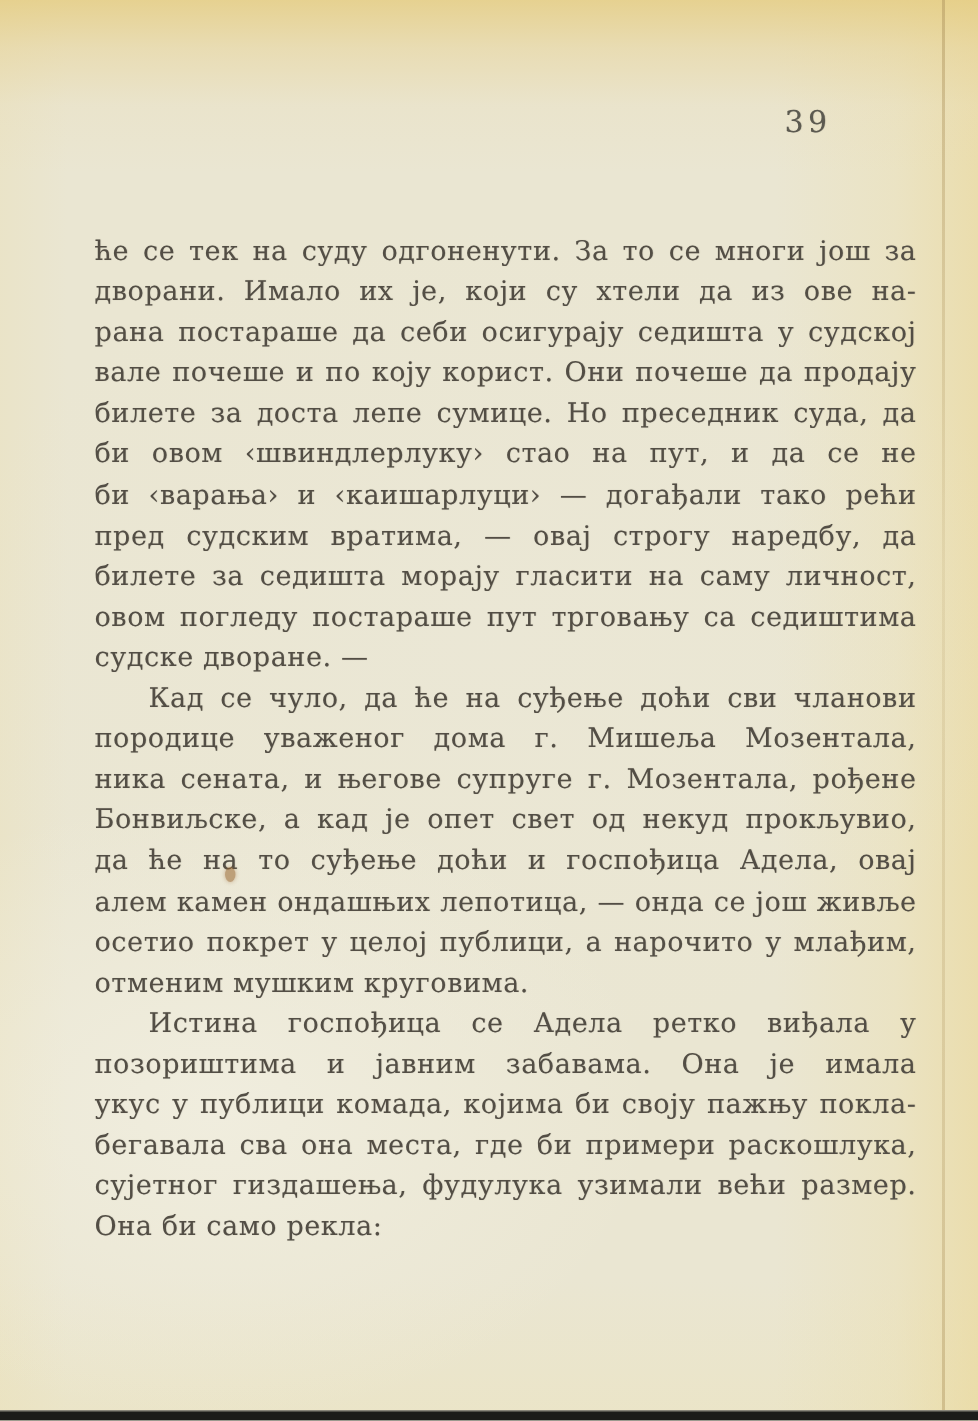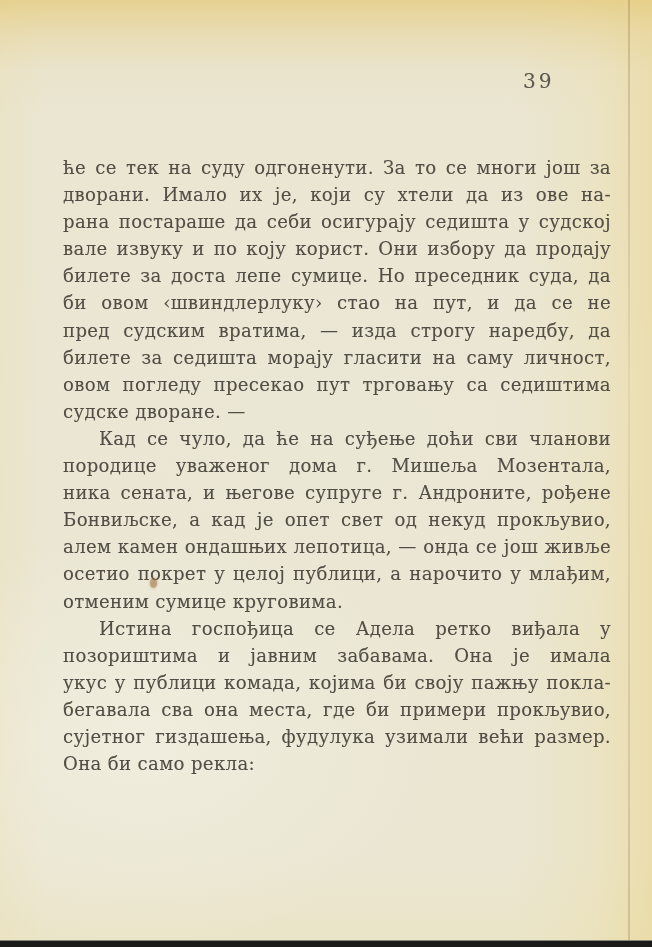--- a/index.html
+++ b/index.html
@@ -89,38 +89,40 @@
 <body>
 
 <div class="page">
 
   <div class="page-number">39</div>
 
   <div class="text-block">
     <div class="line">ће се тек на суду одгоненути. За то се многи још за</div>
     <div class="line">дворани. Имало их је, који су хтели да из ове на-</div>
     <div class="line">рана постараше да себи осигурају седишта у судској</div>
-    <div class="line">вале извуку и по коју корист. Они избору да продају</div>
+    <div class="line">вале почеше и по коју корист. Они почеше да продају</div>
     <div class="line">билете за доста лепе сумице. Но преседник суда, да</div>
     <div class="line">би овом ‹швиндлерлуку› стао на пут, и да се не</div>
-    <div class="line">пред судским вратима, — изда строгу наредбу, да</div>
+    <div class="line">би ‹варања› и ‹каишарлуци› — догађали тако рећи</div>
+    <div class="line">пред судским вратима, — овај строгу наредбу, да</div>
     <div class="line">билете за седишта морају гласити на саму личност,</div>
-    <div class="line">овом погледу пресекао пут трговању са седиштима</div>
+    <div class="line">овом погледу постараше пут трговању са седиштима</div>
     <div class="line par-end">судске дворане. —</div>
     <div class="line indent">Кад се чуло, да ће на суђење доћи сви чланови</div>
     <div class="line">породице уваженог дома г. Мишеља Мозентала, пресед-</div>
-    <div class="line">ника сената, и његове супруге г. Андроните, рођене</div>
+    <div class="line">ника сената, и његове супруге г. Мозентала, рођене</div>
     <div class="line">Бонвиљске, а кад је опет свет од некуд прокљувио,</div>
+    <div class="line">да ће на то суђење доћи и госпођица Адела, овај</div>
     <div class="line">алем камен ондашњих лепотица, — онда се још живље</div>
     <div class="line">осетио покрет у целој публици, а нарочито у млађим,</div>
-    <div class="line par-end">отменим сумице круговима.</div>
+    <div class="line par-end">отменим мушким круговима.</div>
     <div class="line indent">Истина госпођица се Адела ретко виђала у операма,</div>
     <div class="line">позориштима и јавним забавама. Она је имала изредан</div>
     <div class="line">укус у публици комада, којима би своју пажњу покла-</div>
-    <div class="line">бегавала сва она места, где би примери прокљувио,</div>
+    <div class="line">бегавала сва она места, где би примери раскошлука,</div>
     <div class="line">сујетног гиздашења, фудулука узимали већи размер.</div>
     <div class="line par-end">Она би само рекла:</div>
   </div>
 
   <div class="stain"></div>
   <div class="crease"></div>
   <div class="bottom-strip"></div>
 
 </div>
 

